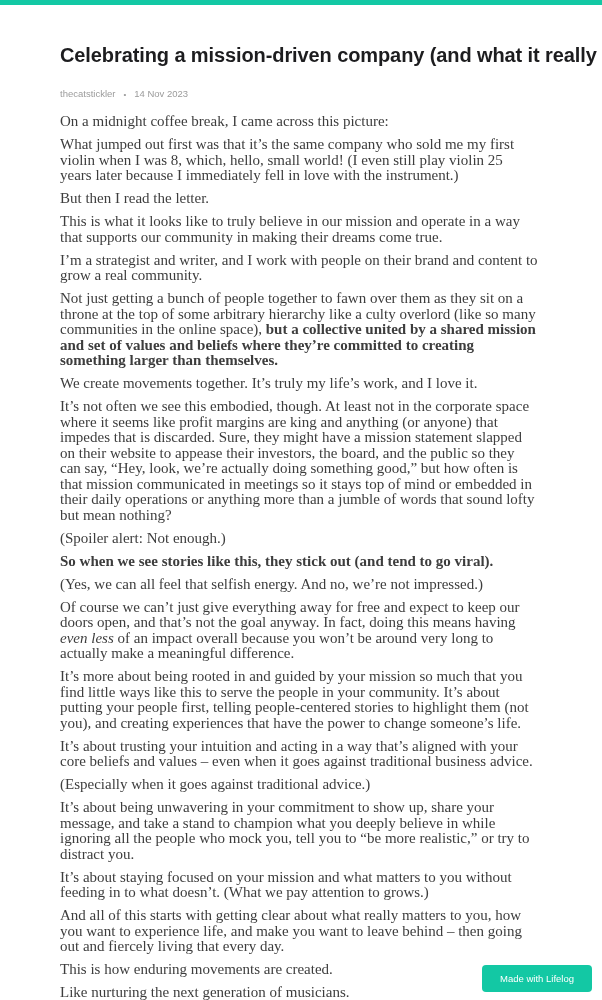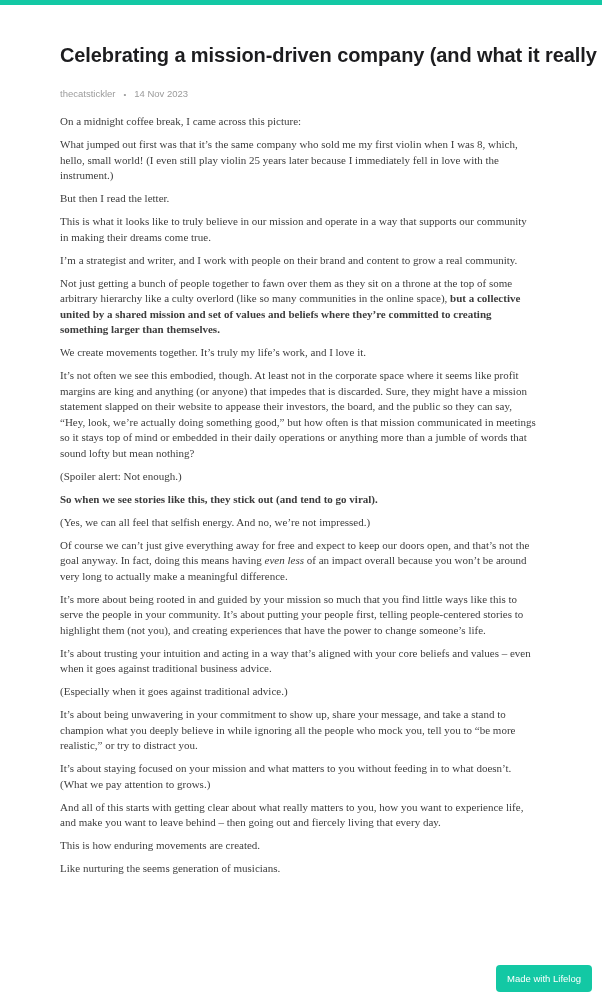--- a/index.html
+++ b/index.html
@@ -41,21 +41,21 @@
     align-items: flex-end;
     gap: 8px;
   }
   .byline .dot {
     font-size: 8px;
     color: #9b9b9b;
   }
   .article-body {
     margin: 15px 0 0 60px;
     width: 478px;
-    font-size: 11px;
+    font-size: 15px;
     line-height: 15.5px;
     color: #3d3d3d;
     text-align: left;
   }
   .article-body p {
     margin: 0 0 7.5px 0;
   }
   .article-body .bold {
     font-weight: bold;
   }
@@ -63,21 +63,21 @@
     font-style: italic;
   }
   .made-with-badge {
     position: absolute;
     right: 10px;
     bottom: 8px;
     background: var(--accent, #13c8a4);
     color: #ffffff;
     font-family: "Liberation Sans", sans-serif;
     font-size: 9.5px;
-    padding: 9px 11px;
+    padding: 9px 18px;
     border-radius: 4px;
     border: none;
     cursor: pointer;
     line-height: 1;
   }
 </style>
 </head>
 <body>
 
 <div class="page">
@@ -104,17 +104,17 @@
       <p><span class="bold">So when we see stories like this, they stick out (and tend to go viral).</span></p>
       <p><span>(Yes, we can all feel that selfish energy. And no, we’re not impressed.)</span></p>
       <p><span>Of course we can’t just give everything away for free and expect to keep our doors open, and that’s not the goal anyway. In fact, doing this means having </span><span class="italic">even less</span><span> of an impact overall because you won’t be around very long to actually make a meaningful difference.</span></p>
       <p><span>It’s more about being rooted in and guided by your mission so much that you find little ways like this to serve the people in your community. It’s about putting your people first, telling people-centered stories to highlight them (not you), and creating experiences that have the power to change someone’s life.</span></p>
       <p><span>It’s about trusting your intuition and acting in a way that’s aligned with your core beliefs and values – even when it goes against traditional business advice.</span></p>
       <p><span>(Especially when it goes against traditional advice.)</span></p>
       <p><span>It’s about being unwavering in your commitment to show up, share your message, and take a stand to champion what you deeply believe in while ignoring all the people who mock you, tell you to “be more realistic,” or try to distract you.</span></p>
       <p><span>It’s about staying focused on your mission and what matters to you without feeding in to what doesn’t. (What we pay attention to grows.)</span></p>
       <p><span>And all of this starts with getting clear about what really matters to you, how you want to experience life, and make you want to leave behind – then going out and fiercely living that every day.</span></p>
       <p><span>This is how enduring movements are created.</span></p>
-      <p><span>Like nurturing the seems generation of musicians.</span></p>
+      <p><span>Like nurturing the next generation of musicians.</span></p>
     </div>
 
   <button class="made-with-badge">Made with Lifelog</button>
 </div>
 
 </body></html>

